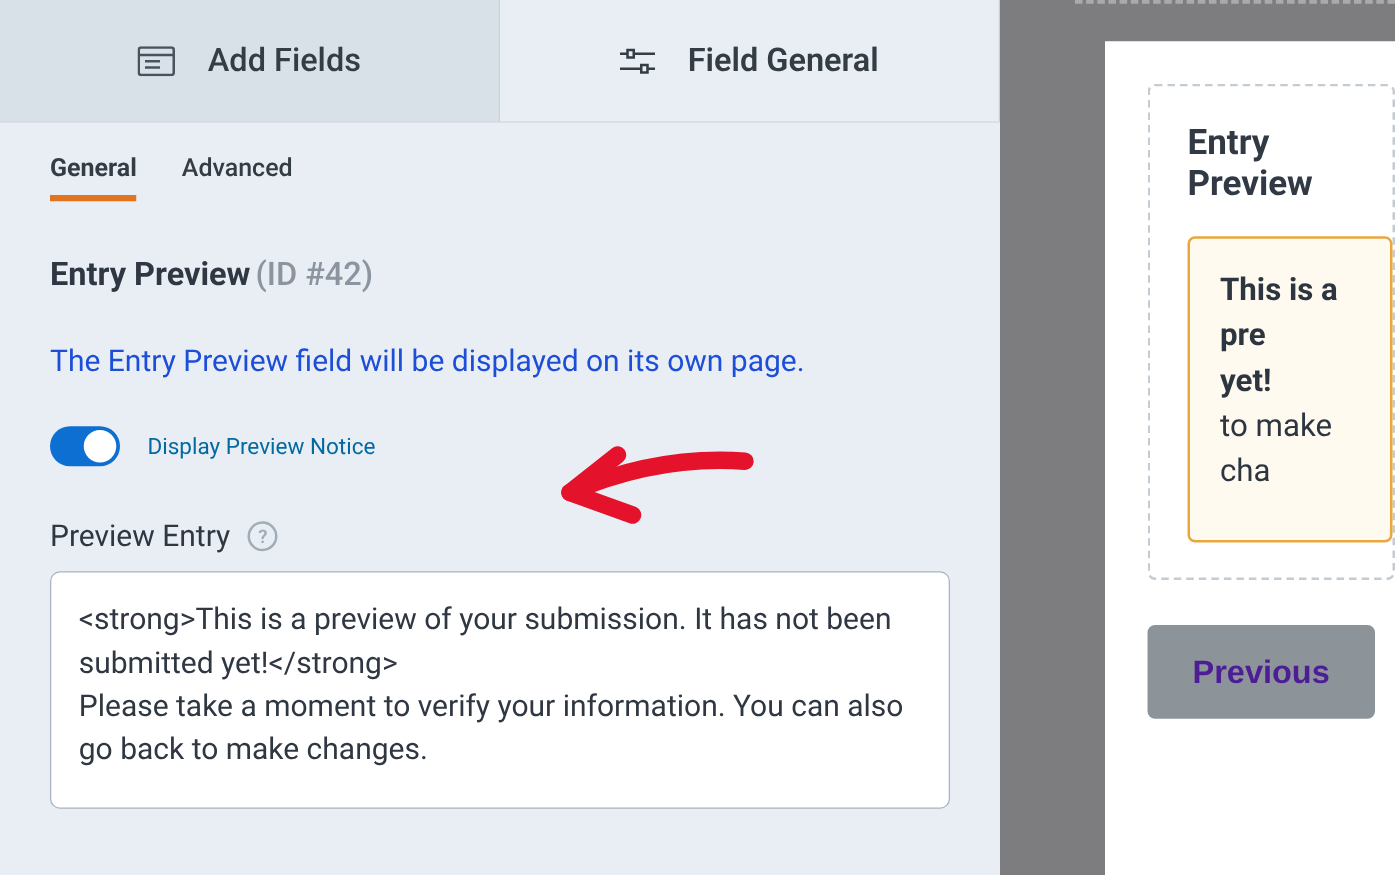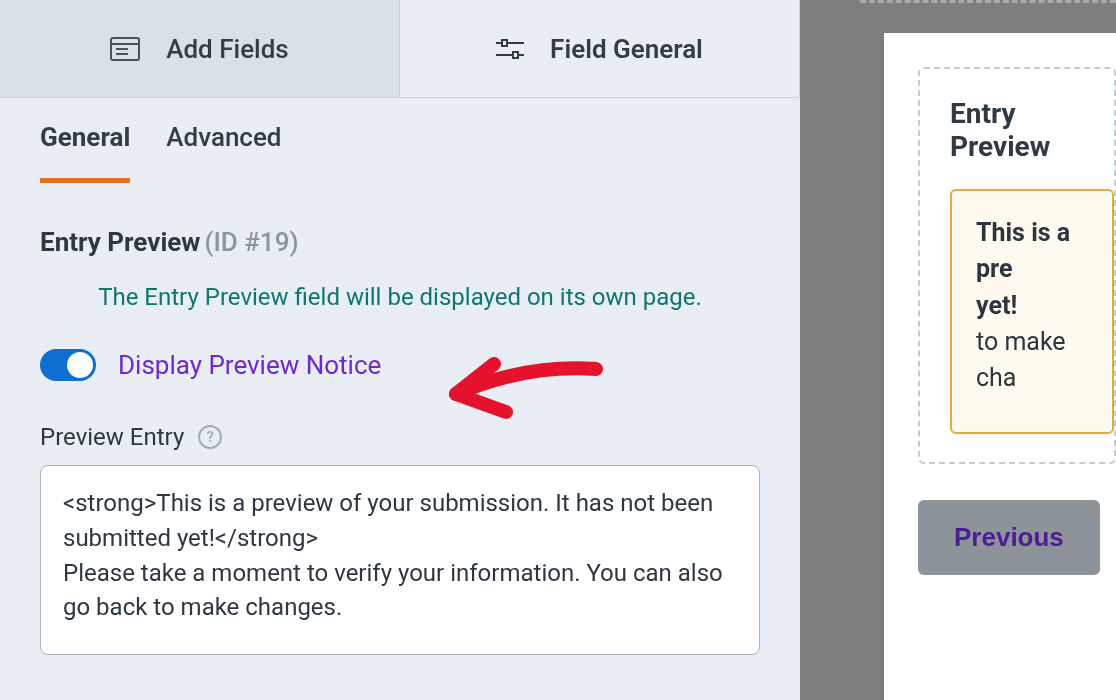--- a/index.html
+++ b/index.html
@@ -42,24 +42,24 @@
       background: #e8eef4;
       font-weight: 600;
     }
     .top-tab svg { display: block; }
     .sub-tabs {
       display: flex;
       padding: 24px 40px 0 40px;
       gap: 36px;
     }
     .sub-tab {
-      font-size: 26px;
+      font-size: 20px;
       font-weight: 500;
       color: #343c44;
-      padding-bottom: 26px;
+      padding-bottom: 10px;
       cursor: pointer;
       text-align: center;
     }
     .sub-tab.active {
       font-weight: 700;
       border-bottom: 5px solid #e2731f;
     }
     .section {
       padding: 44px 40px 0 40px;
     }
@@ -68,23 +68,22 @@
       font-weight: 700;
       color: #2f3742;
     }
     .section-id {
       font-size: 26px;
       font-weight: 500;
       color: #8b949f;
     }
     .description {
       font-size: 24px;
-      color: #0f766e;
-      margin-top: 26px;
-      text-align: center;
+      color: #1d4ed8;
+      margin-top: 40px;
     }
     .toggle-row {
       display: flex;
       align-items: center;
       gap: 22px;
       margin-top: 38px;
     }
     .toggle {
       width: 56px;
       height: 32px;
@@ -97,22 +96,22 @@
       content: "";
       position: absolute;
       width: 26px;
       height: 26px;
       background: #fff;
       border-radius: 50%;
       top: 3px;
       right: 3px;
     }
     .toggle-label {
-      font-size: 26px;
-      color: #6d28d9;
+      font-size: 18px;
+      color: #0369a1;
     }
     .field-label-row {
       display: flex;
       align-items: center;
       gap: 14px;
       margin-top: 42px;
     }
     .field-label {
       font-size: 24px;
       color: #2f3742;
@@ -236,21 +235,21 @@
   </div>
 
   <div class="sub-tabs">
     <div class="sub-tab active">General</div>
     <div class="sub-tab">Advanced</div>
   </div>
 
   <div class="section">
     <div>
       <span class="section-title">Entry Preview</span>
-      <span class="section-id">(ID #19)</span>
+      <span class="section-id">(ID #42)</span>
     </div>
     <div class="description">The Entry Preview field will be displayed on its own page.</div>
 
     <div class="toggle-row">
       <div class="toggle"></div>
       <div class="toggle-label">Display Preview Notice</div>
     </div>
 
     <div class="field-label-row">
       <span class="field-label">Preview Entry</span>

